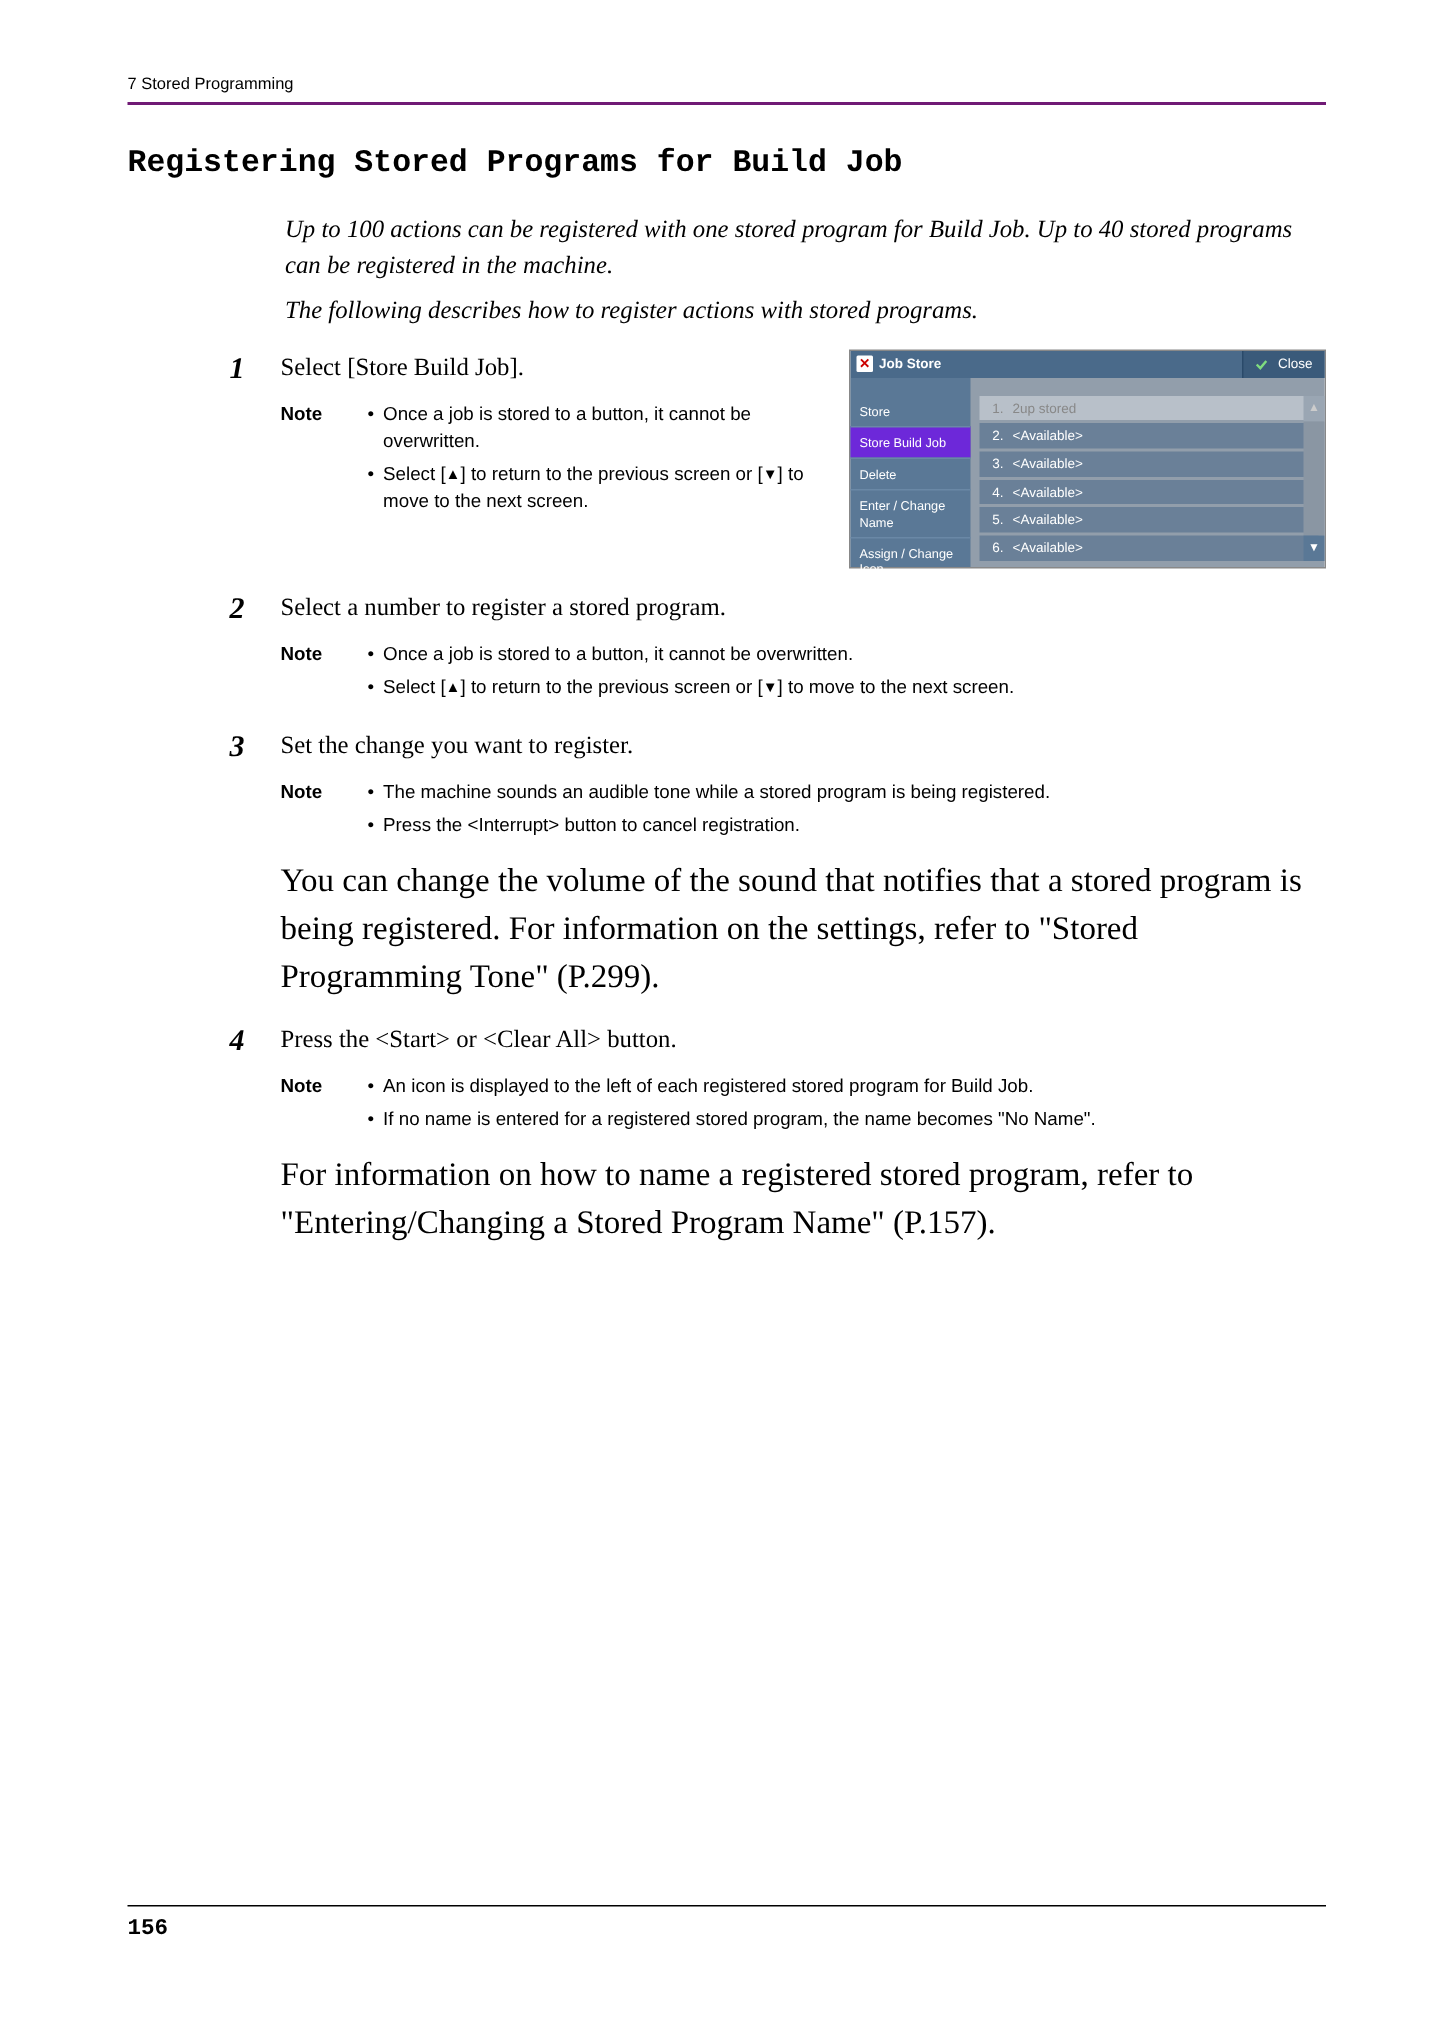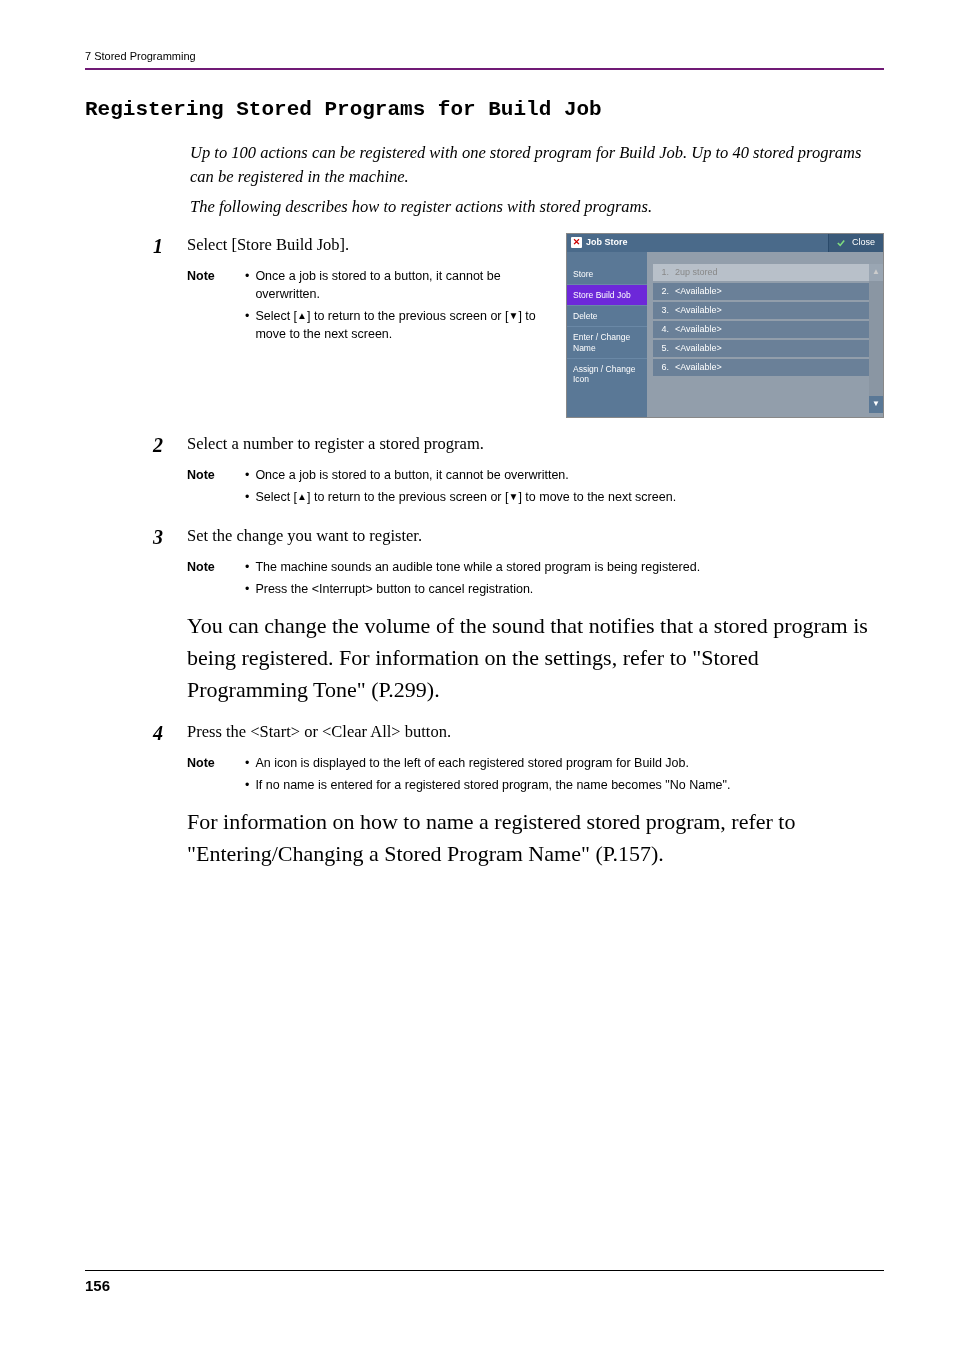--- a/index.html
+++ b/index.html
@@ -115,21 +115,21 @@
     display: flex;
     align-items: center;
     padding: 0 8px;
     gap: 7px;
     border-left: 1px solid #2a4a6a;
   }
   .shot-close-btn svg { width: 8px; height: 8px; }
   .shot-body {
     display: flex;
     background: #929eab;
-    height: 165px;
+    height: 126px;
   }
   .shot-side {
     width: 80px;
     background: #5a7896;
     display: flex;
     flex-direction: column;
     padding-top: 12px;
   }
   .shot-side-item {
     padding: 5px 6px;
@@ -181,21 +181,21 @@
     display:inline-flex; align-items:center; justify-content:center;
     font-weight:bold; font-size:9px; border-radius:1px;
   }
   .footer {
     position: absolute;
     bottom: 56px;
     left: 85px;
     right: 70px;
     border-top: 1px solid #000;
     padding-top: 6px;
-    font-family: Liberation Sans, sans-serif;
+    font-family: Liberation Mono, monospace;
     font-weight: bold;
     font-size: 15px;
   }
 </style>
 </head>
 <body>
 
 <div class="page">
 
   <div class="running-head">7 Stored Programming</div>

